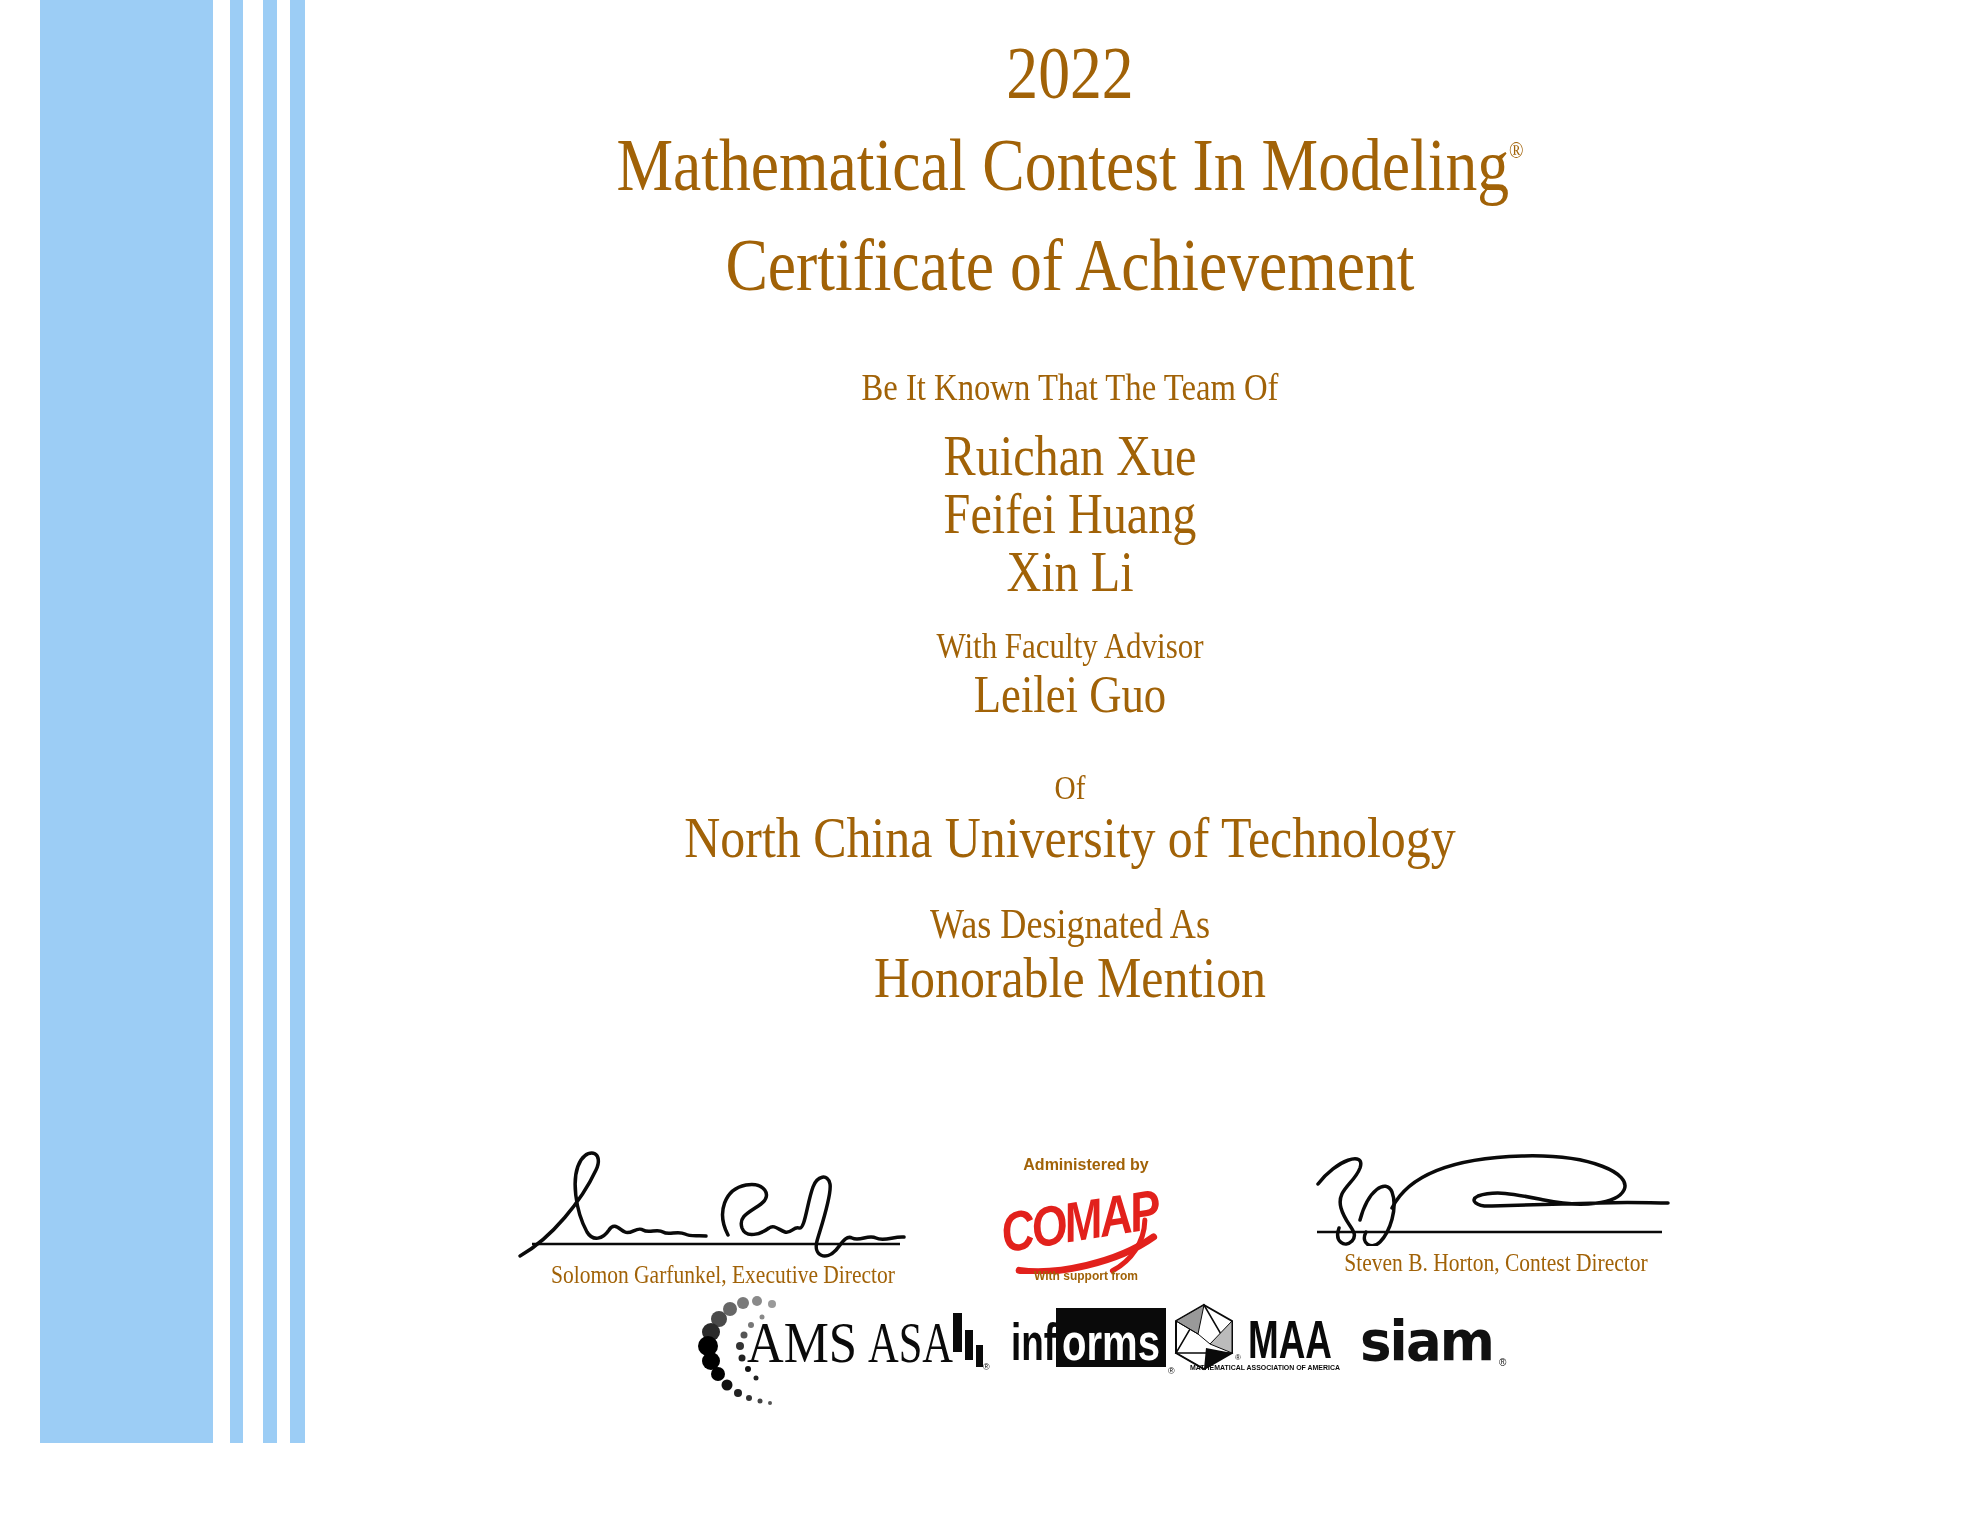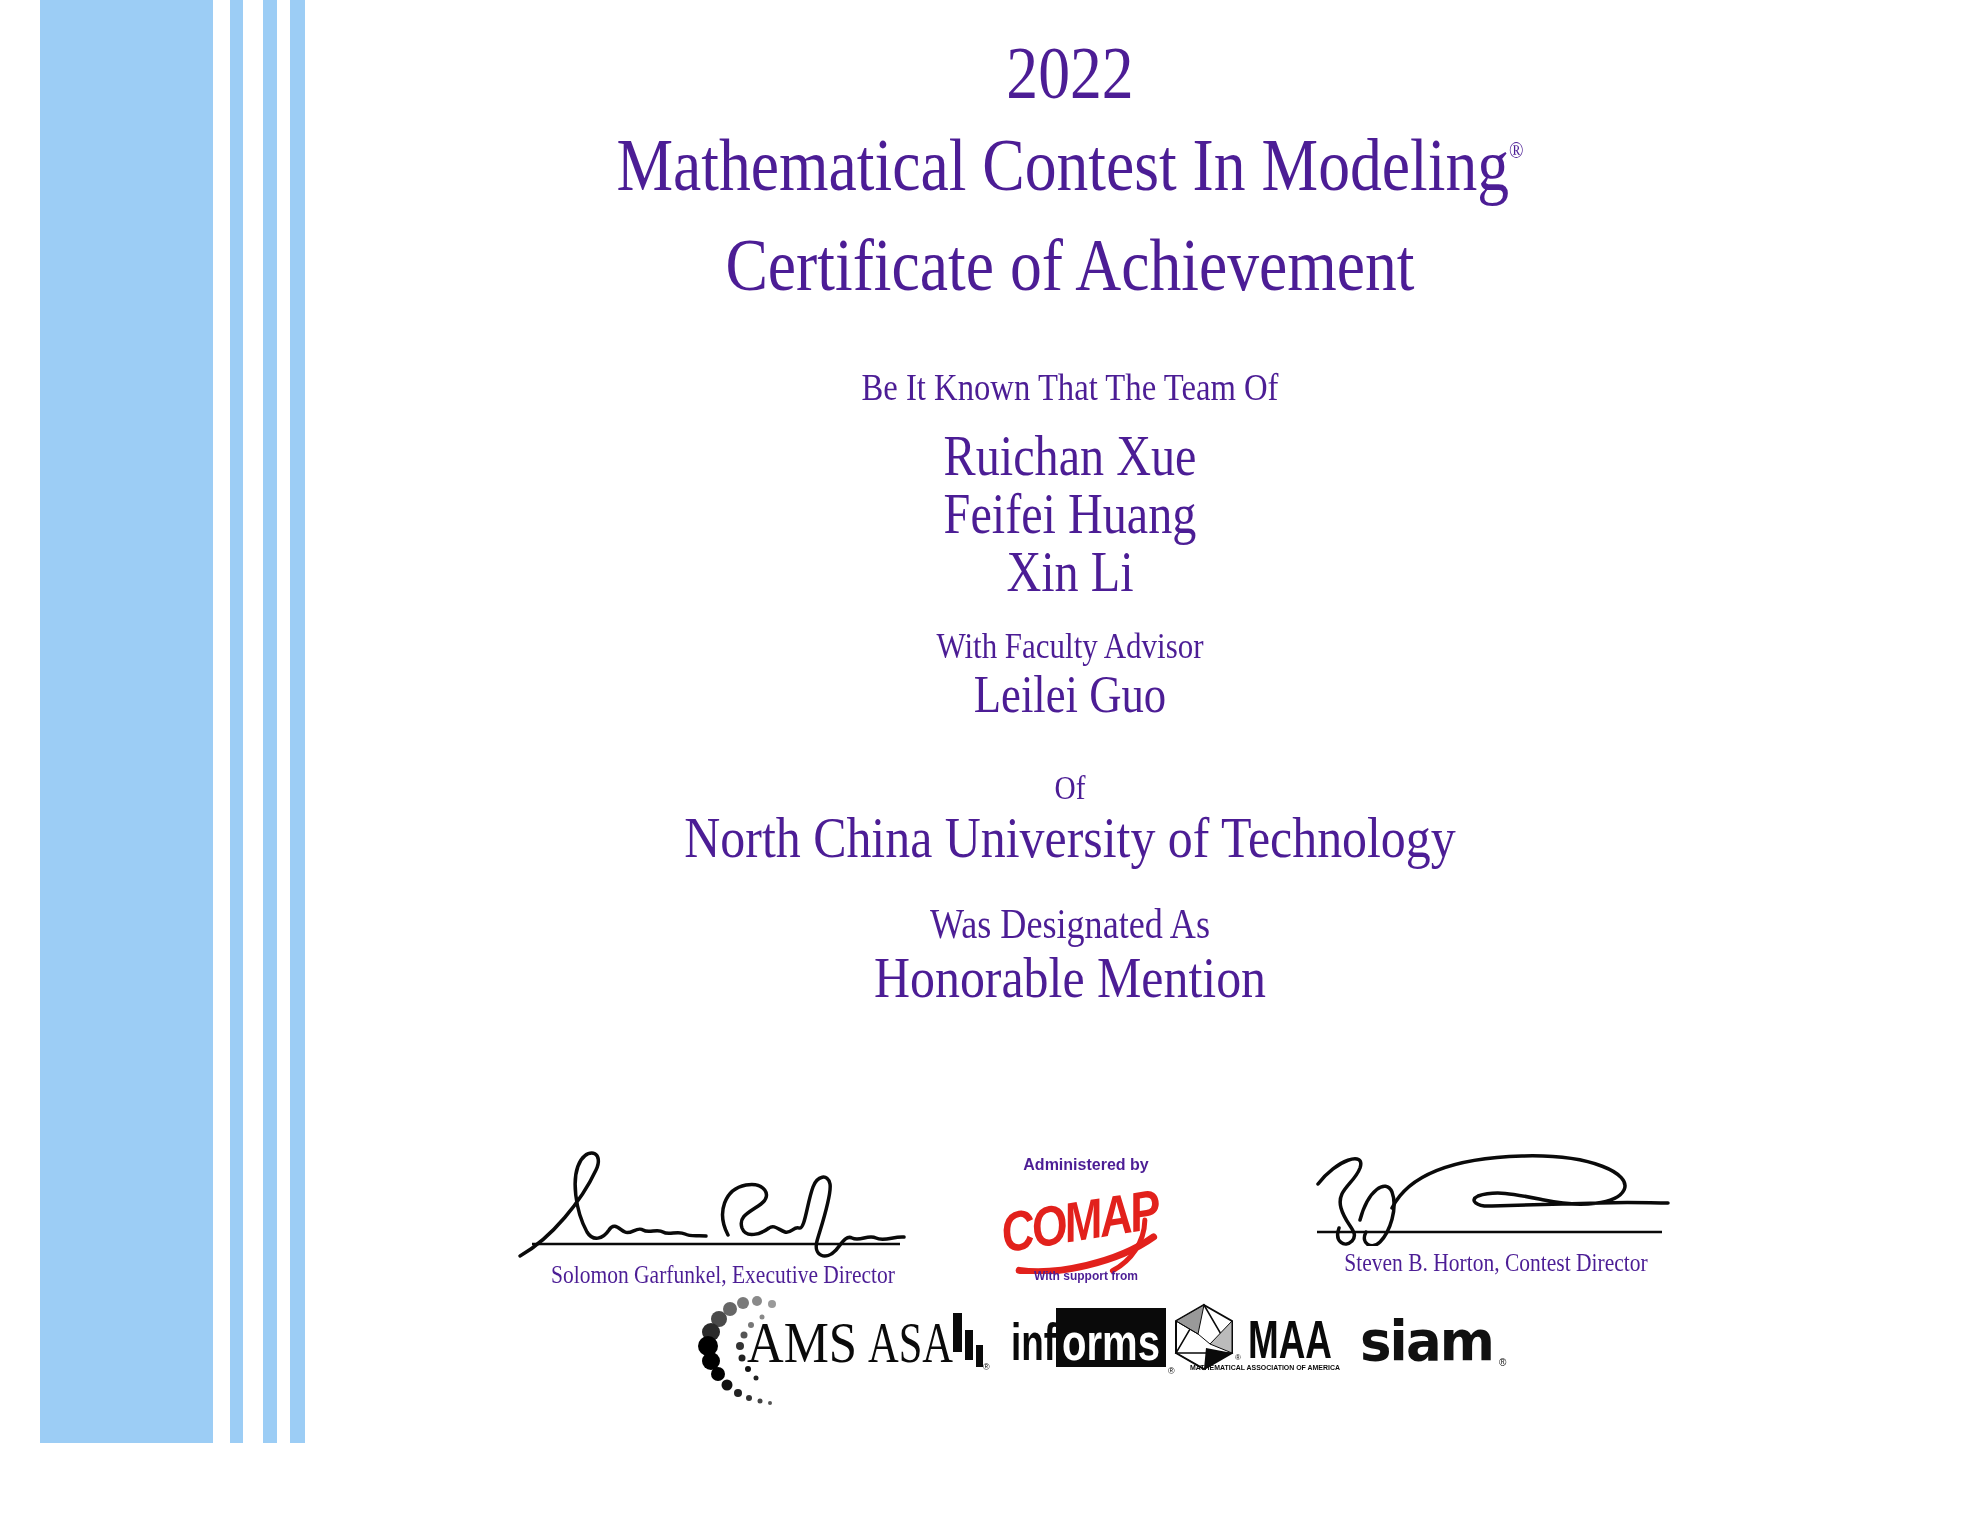--- a/index.html
+++ b/index.html
@@ -1,18 +1,18 @@
 <!DOCTYPE html>
 <html><head>
 <meta charset="utf-8">
 <style>
   html,body{margin:0;padding:0;background:#ffffff;}
   .page{
     position:relative;width:1974px;height:1525px;background:#ffffff;
-    font-family:"Liberation Serif","DejaVu Serif",serif;color:#4c1d95;overflow:hidden;
+    font-family:"Liberation Serif","DejaVu Serif",serif;color:#a16207;overflow:hidden;
   }
   .bar{position:absolute;top:0;height:1443px;background:#9CCDF5;}
   .bar-wide{left:40px;width:173px;}
   .bar-s1{left:230px;width:13px;}
   .bar-s2{left:263px;width:14px;}
   .bar-s3{left:290px;width:15px;}
   .line{position:absolute;left:168px;width:1804px;text-align:center;line-height:1;white-space:nowrap;}
   .cline{position:absolute;left:194px;width:1784px;text-align:center;line-height:1;white-space:nowrap;}
   .cond{transform:scaleX(0.86);}
   .year{top:36px;font-size:74px;}

